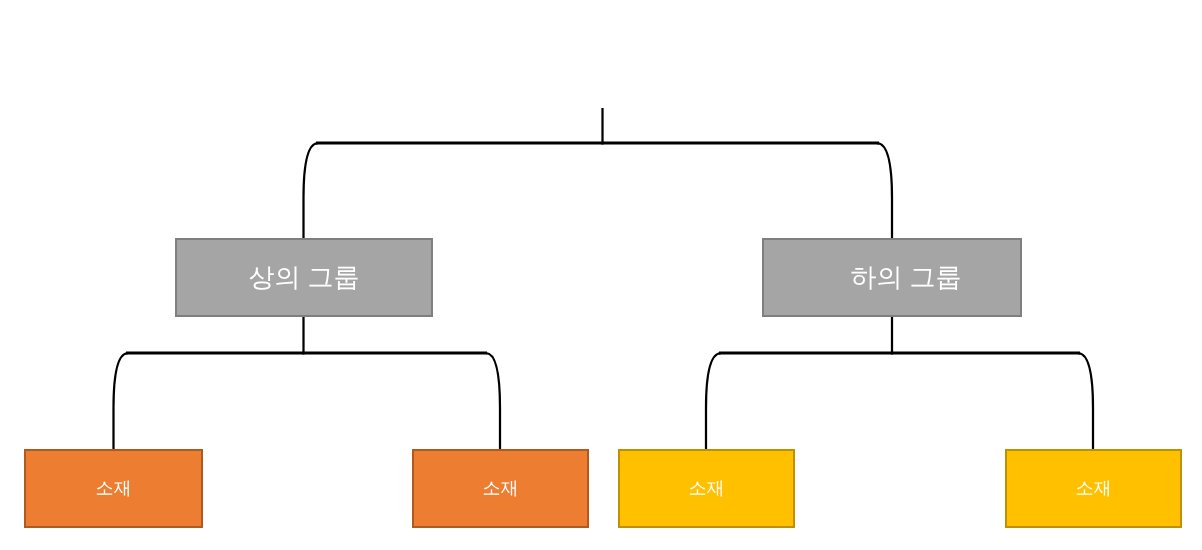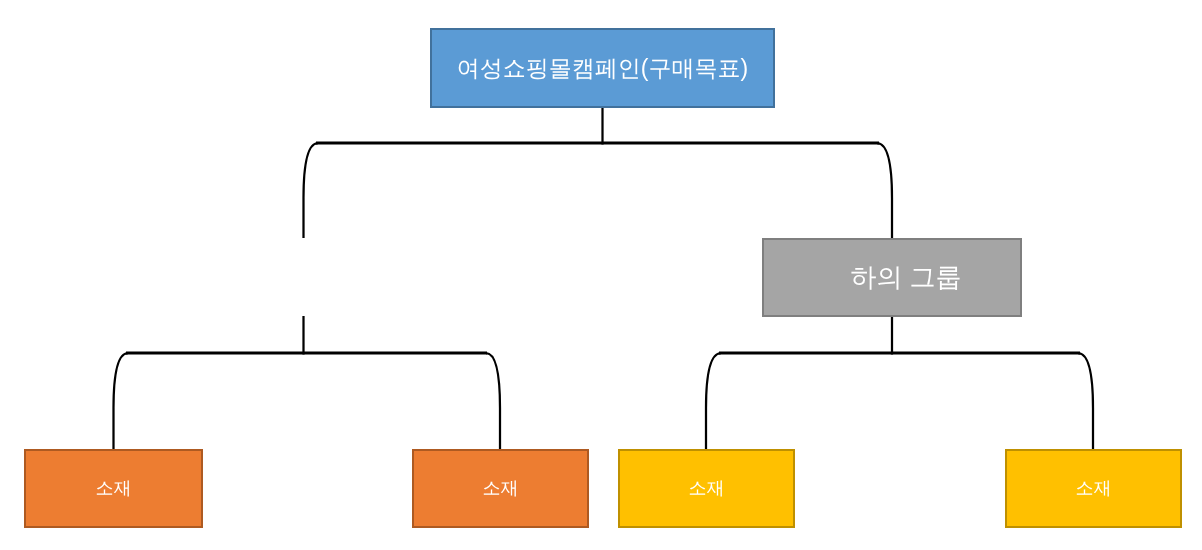--- a/index.html
+++ b/index.html
@@ -62,24 +62,24 @@
     <path class="rail" d="M126 353 L487 353"></path>
     <path class="stem" d="M128 353 Q113.5 353 113.5 408 L113.5 449"></path>
     <path class="stem" d="M486 353 Q500 353 500 408 L500 449"></path>
 
     <path class="stem" d="M892 316 L892 354.5"></path>
     <path class="rail" d="M719 353 L1080 353"></path>
     <path class="stem" d="M721 353 Q706 353 706 408 L706 449"></path>
     <path class="stem" d="M1078 353 Q1093 353 1093 408 L1093 449"></path>
   </svg>
 
-  <div class="node node-root" style="background-color: rgb(91, 155, 213); border-color: rgb(65, 113, 156);">
-    <span>여성쇼핑몰캠페인(구매목표)</span>
+
+  <div class="node node-group-left" style="background-color: rgb(165, 165, 165); border-color: rgb(127, 127, 127);">
+    <span>상의 그룹</span>
   </div>
-
 
   <div class="node node-group-right" style="background-color: rgb(165, 165, 165); border-color: rgb(127, 127, 127);">
     <span>하의 그룹</span>
   </div>
 
   <div class="node node-leaf node-leaf-0" style="background-color: rgb(237, 125, 49); border-color: rgb(174, 90, 33);">
     <span>소재</span>
   </div>
 
   <div class="node node-leaf node-leaf-1" style="background-color: rgb(237, 125, 49); border-color: rgb(174, 90, 33);">

